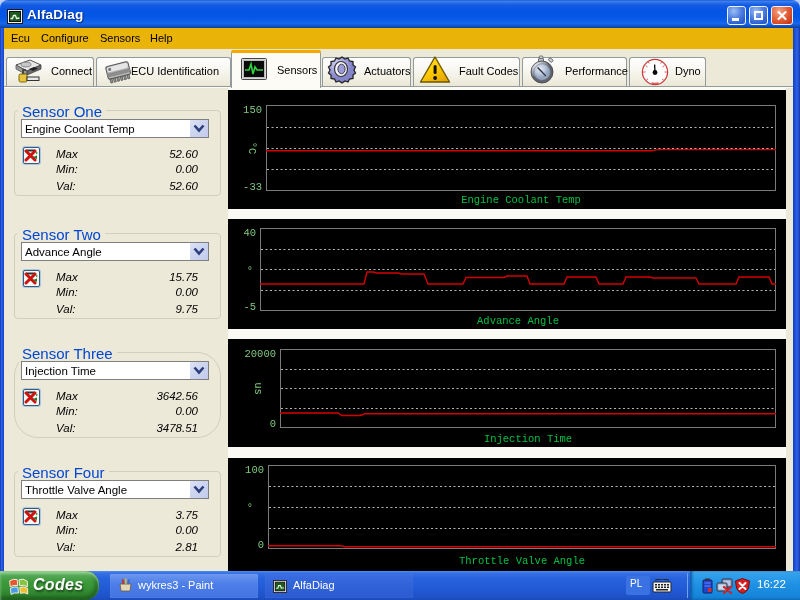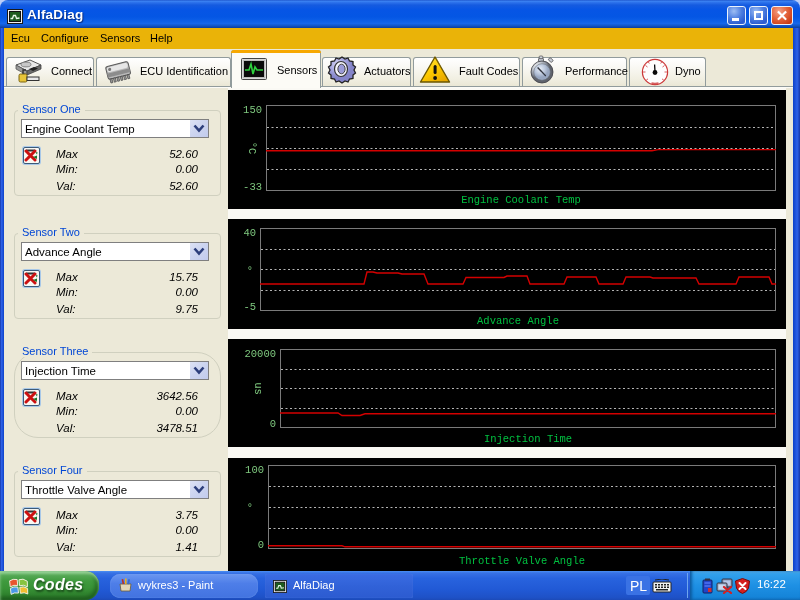--- a/index.html
+++ b/index.html
@@ -43,43 +43,43 @@
 }
 .tab.active:before {
   content:""; position:absolute; left:-1px; top:-1px; right:-1px; height:3px;
   background:#F7A800; border-radius:3px 3px 0 0;
 }
 .tabtxt { position:absolute; font-size:11px; color:#000; white-space:nowrap; z-index:6; }
 #tabline { left:4px; top:86px; width:789px; height:2px; background:#FCFBF6; border-top:1px solid #919B9C; z-index:1;}
 
 
 .gbox { position:absolute; left:14px; width:207px; height:86px; border:1px solid #D0D0BF; border-radius:4px; }
-.glabel { position:absolute; left:3px; top:-8px; background:#ECE9D8; padding:0 4px; color:#0046D5; font-size:11px; }
+.glabel { position:absolute; left:3px; top:-8px; background:#ECE9D8; padding:0 4px; color:#0046D5; font-size:15px; }
 .combo { position:absolute; left:6px; top:8px; width:188px; height:19px; background:#fff; border:1px solid #7F7F7F; }
 .combo .ctext { position:absolute; left:3px; top:2.5px; font-size:11.5px; color:#000; }
 .cbtn { position:absolute; right:0px; top:0px; width:18px; height:17px;
   background:linear-gradient(135deg,#DDE2F4 0%,#CDD5F0 45%,#C2CBEC 100%); }
 
 .rbtn { position:absolute; left:8px; width:17px; height:17px; background:#F8F7F2; border:1px solid #3C5A78; border-radius:2px; box-shadow:0 0 0 1px #A8C8E8; }
 .row { position:absolute; font-size:11.5px; color:#000;font-style:italic; }
 .rlabel { left:41px; }
 .rval { right:22px; text-align:right; }
 
 
 #taskbar { left:0; top:571px; width:800px; height:29px;
   background:linear-gradient(180deg,#4A90F4 0%,#3871E4 7%,#2863DE 25%,#2159D5 65%,#1E51C6 92%,#1C4AB8 100%); }
 #startbtn { left:0; top:571px; width:99px; height:29px; border-radius:0 14px 14px 0;
   background:linear-gradient(180deg,#2E6B2E 0%,#7CC27C 5%,#55A855 15%,#3F9A3E 35%,#389236 60%,#2F822E 82%,#256B24 94%,#1C511C 100%);
   box-shadow:inset 0 2px 3px #9AD49A, inset -3px -2px 4px #1E5F1E; }
 #starttext { left:33px; top:576px; color:#fff; font-size:16px; font-weight:bold; font-style:italic; text-shadow:1px 2px 2px #1A4A1A; letter-spacing:0.3px; }
 .taskbtn { position:absolute; top:574px; height:24px; border-radius:2px; color:#fff; font-size:11px; }
-#tb-paint { left:110px; width:148px; background:linear-gradient(180deg,#6B97F0 0%,#4E7EE8 40%,#4273E0 100%); box-shadow:inset 0 0 1px #8FB4F6;border-radius:10px; }
+#tb-paint { left:110px; width:148px; background:linear-gradient(180deg,#6B97F0 0%,#4E7EE8 40%,#4273E0 100%); box-shadow:inset 0 0 1px #8FB4F6; }
 #tb-alfa { left:265px; width:148px; background:linear-gradient(180deg,#3A6CE2 0%,#3162D8 50%,#2C5BD0 100%); box-shadow:inset 0 0 1px #5E87E4; }
 .taskbtn .ttext { position:absolute; left:28px; top:5px; }
-#tray-pl { left:630px; top:578px; color:#fff; font-size:14px; }
+#tray-pl { left:630px; top:578px; color:#fff; font-size:10px; }
 #traypanel { left:690px; top:571px; width:110px; height:29px;
   background:linear-gradient(180deg,#5FB8F2 0%,#32A0EC 10%,#1E90E4 50%,#1584D8 90%,#1278C8 100%);
   box-shadow:inset 2px 0 3px #0C5A9E; }
 #clock { left:757px; top:578px; color:#fff; font-size:11.5px; }
 </style>
 </head>
 <body>
 
 <div class="abs" style="left:0;top:0;width:10px;height:10px;background:#BCCEF8;"></div>
 <div class="abs" style="left:790px;top:0;width:10px;height:10px;background:#BCCEF8;"></div>
@@ -113,21 +113,21 @@
 
 <div class="abs" id="tabline"></div>
 <div class="tab" style="left:6px; width:88px;"></div>
 <div class="tab" style="left:96px; width:135px;"></div>
 <div class="tab active" style="left:231px; width:90px;"></div>
 <div class="tab" style="left:322px; width:89px;"></div>
 <div class="tab" style="left:413px; width:107px;"></div>
 <div class="tab" style="left:522px; width:105px;"></div>
 <div class="tab" style="left:629px; width:77px;"></div>
 <div class="abs tabtxt" style="left:51px; top:65px;">Connect</div>
-<div class="abs tabtxt" style="left:140px; top:65px;">ECU Identification</div>
+<div class="abs tabtxt" style="left:131px; top:65px;">ECU Identification</div>
 <div class="abs tabtxt" style="left:277px; top:64px;">Sensors</div>
 <div class="abs tabtxt" style="left:364px; top:65px;">Actuators</div>
 <div class="abs tabtxt" style="left:459px; top:65px;">Fault Codes</div>
 <div class="abs tabtxt" style="left:565px; top:65px;">Performance</div>
 <div class="abs tabtxt" style="left:675px; top:65px;">Dyno</div>
 
 <div class="abs" style="left:12px; top:58px; z-index:6;">
 <svg width="32" height="26" viewBox="0 0 32 26">
   <polygon points="4,7 18,2 29,7 15,13" fill="#E8E8E8" stroke="#555" stroke-width="1"></polygon>
   <polygon points="4,7 15,13 15,17 4,11" fill="#9A9A9A" stroke="#555" stroke-width="0.8"></polygon>
@@ -327,21 +327,21 @@
 <path d="M2,3 L11,12 M11,3 L2,12" stroke="#CC1111" stroke-width="3" stroke-linecap="round"></path>
 <path d="M9,9 L13,7.5 L13,11 Z" fill="#1A7A2A"></path>
 <path d="M11.5,4.5 L13.5,4 L13,6.5" fill="#1A7A2A"></path>
 </svg>
     </div>
   <div class="row rlabel" style="top:37px;">Max</div>
     <div class="row rval" style="top:37px;">3.75</div>
   <div class="row rlabel" style="top:52px;">Min:</div>
     <div class="row rval" style="top:52px;">0.00</div>
   <div class="row rlabel" style="top:69px;">Val:</div>
-    <div class="row rval" style="top:69px;">1.41</div>
+    <div class="row rval" style="top:69px;">2.81</div>
 </div>
 
 <div class="abs" style="left:228px; top:88px; width:558px; height:483px; background:#FAF9F4;"></div>
 <svg class="abs" style="left:228px; top:88px;" width="558" height="483" viewBox="228 88 558 483" id="charts">
 <style>
 .axnum { font-family:"Liberation Mono", monospace; font-size:10.5px; fill:#7FC97F; }
 .ctitle { font-family:"Liberation Mono", monospace; font-size:10.5px; fill:#00C040; }
 </style>
 <rect x="228" y="90" width="558" height="119" fill="#000"></rect>
 <rect x="266.5" y="105.5" width="509" height="85" fill="none" stroke="#7A7A7A" stroke-width="1"></rect>

